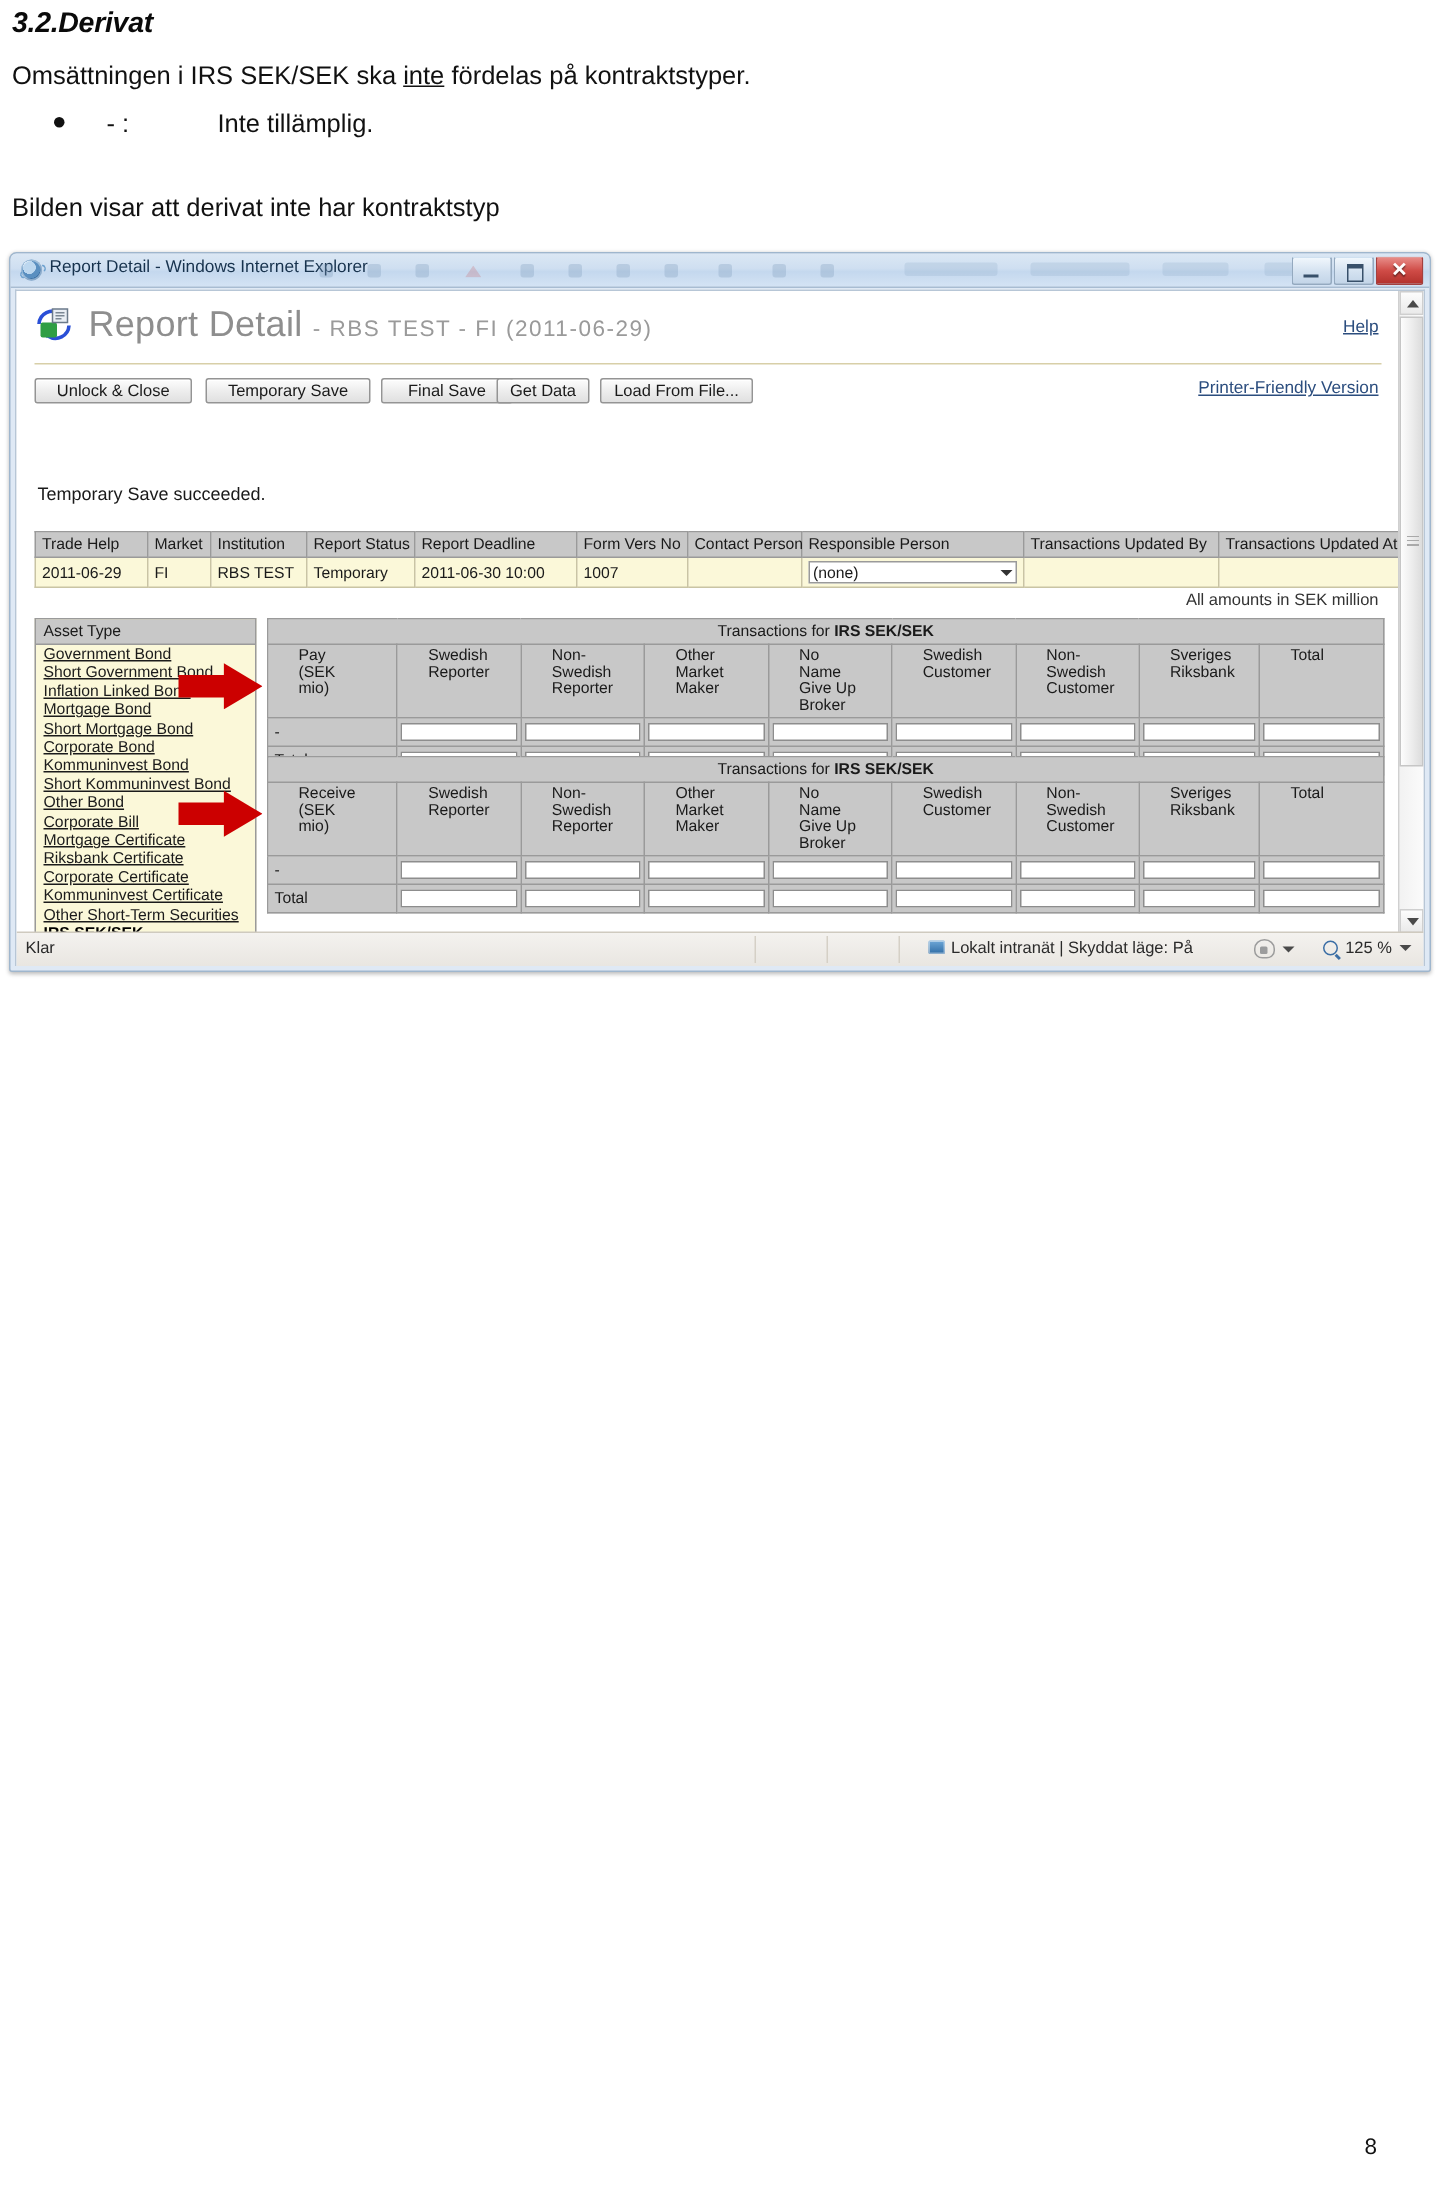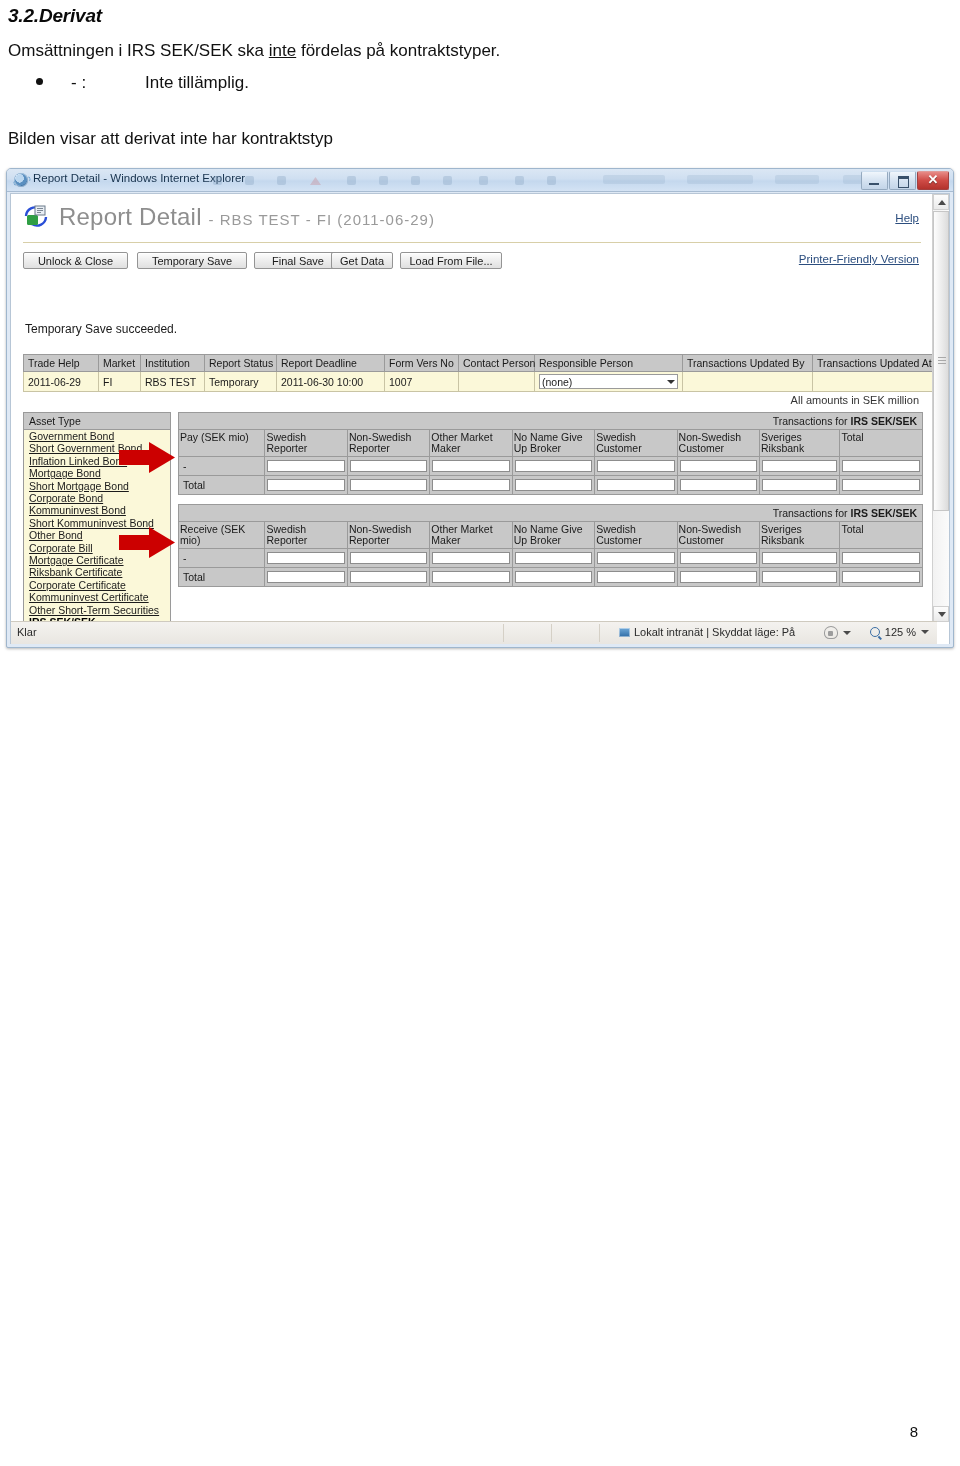--- a/index.html
+++ b/index.html
@@ -182,26 +182,26 @@
   .asset-item{
     padding:0 5px;color:#1b1b1b;text-decoration:underline;cursor:pointer;
     line-height:12.4px;white-space:nowrap;overflow:hidden;
   }
   .asset-item.current{font-weight:bold;color:#000;}
 
   .tx-block{position:absolute;left:155px;top:0;right:0;}
   .tx-block.second{top:92px;}
   table.tx{border-collapse:collapse;font-size:10.5px;width:100%;table-layout:fixed;background:#fff;}
   table.tx .cap{
-    background:#c8c8c8;border:1px solid #9a9a9a;padding:2px 5px;text-align:right;
+    background:#c8c8c8;border:1px solid #9a9a9a;padding:2px 5px;text-align:center;
     font-weight:normal;color:#1a1a1a;
   }
   table.tx .cap b{font-weight:bold;}
   table.tx th.col{
-    background:#c8c8c8;border:1px solid #9a9a9a;padding:2px 1px;text-align:left;
+    background:#c8c8c8;border:1px solid #9a9a9a;padding:2px 20px;text-align:left;
     font-weight:normal;color:#1a1a1a;vertical-align:top;height:22px;line-height:11px;
   }
   table.tx td.rowlab{
     background:#c8c8c8;border:1px solid #9a9a9a;padding:2px 4px;color:#1a1a1a;
     height:14px;vertical-align:middle;
   }
   table.tx td.cell{
     background:#c8c8c8;border:1px solid #9a9a9a;padding:1px 2px;height:14px;
   }
   .inp{
@@ -243,21 +243,21 @@
     background:linear-gradient(to right,#fdfdfd,#ececec 55%,#dcdcdc);
     border:1px solid #c6c6c6;
   }
   .sb-grip{
     position:absolute;left:4px;top:50%;margin-top:-4px;width:8px;height:8px;
     background:repeating-linear-gradient(to bottom,#a9a9a9 0 1px,transparent 1px 3px);
   }
 
   
   .ie-status{
-    position:absolute;left:0;right:12px;bottom:0;height:22px;
+    position:absolute;left:0;right:0;bottom:0;height:22px;
     background:linear-gradient(to bottom,#f4f2ef,#e9e6e1);
     border-top:1px solid #cfcabf;font-size:11px;color:#2a2a2a;margin-top:28px;
   }
   .st-klar{position:absolute;left:6px;top:4px;}
   .st-sep{position:absolute;top:2px;width:1px;height:18px;background:#d5d0c6;}
   .st-zone{position:absolute;left:608px;top:4px;white-space:nowrap;}
   .zone-ico{
     display:inline-block;width:11px;height:9px;margin-right:4px;vertical-align:-1px;
     background:linear-gradient(to bottom,#6fa8d8,#2f6ca5);border-radius:1px;
     box-shadow:inset 0 0 0 1px rgba(255,255,255,.45);

